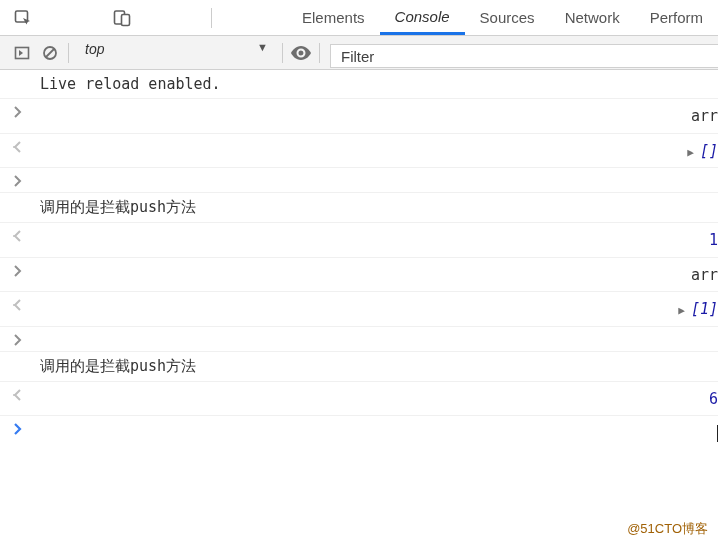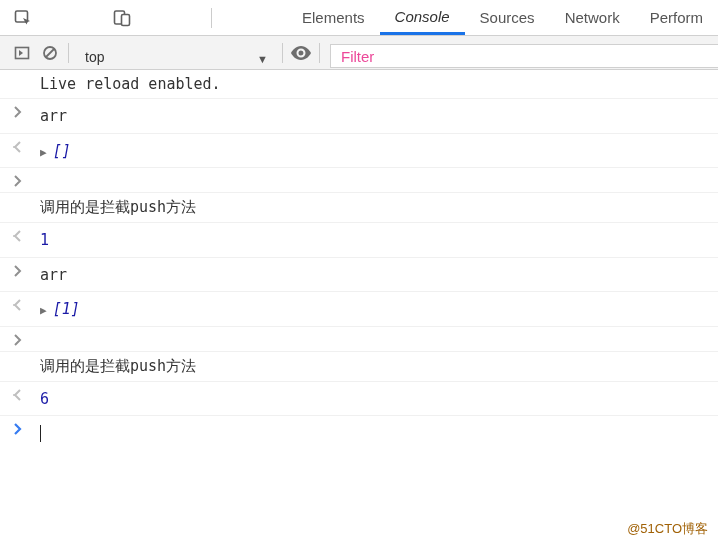--- a/index.html
+++ b/index.html
@@ -6,25 +6,25 @@
   body { font-family: -apple-system, "Segoe UI", Arial, sans-serif; font-size: 13px; color: #333; background: #fff; width: 718px; height: 544px; overflow: hidden; position: relative; }
   .tabbar { display: flex; align-items: center; height: 36px; border-bottom: 1px solid #d0d0d0; padding-left: 8px; justify-content: space-between; }
   .tabbar .icon-btn { width: 30px; height: 36px; display: flex; align-items: center; justify-content: center; color: #606060; }
   .tabbar .vsep { width: 1px; height: 20px; background: #ccc; margin: 0 6px; }
   .tabs { display: flex; height: 100%; }
   .tab { padding: 0 15px; display: flex; align-items: center; color: #555; font-size: 15px; cursor: pointer; }
   .tab.active { color: #333; border-bottom: 3px solid #1a73e8; font-style: italic; }
   .toolbar { display: flex; align-items: center; height: 34px; border-bottom: 1px solid #d0d0d0; padding-left: 8px; background: #f3f3f3; }
   .toolbar .icon-btn { width: 28px; height: 34px; display: flex; align-items: center; justify-content: center; color: #6e6e6e; }
   .toolbar .vsep { width: 1px; height: 20px; background: #ccc; margin: 0 4px; }
-  .context { display: flex; align-items: flex-end; height: 24px; padding: 0 10px 0 12px; font-size: 14px; color: #333; min-width: 205px; justify-content: space-between; }
+  .context { display: flex; align-items: flex-start; height: 24px; padding: 0 10px 0 12px; font-size: 14px; color: #333; min-width: 205px; justify-content: space-between; font-style: italic; }
   .context .tri { color: #555; font-size: 11px; }
-  .filter { flex: 1; height: 24px; border: 1px solid #d0d0d0; background: #fff; margin-left: 6px; padding: 0 10px; display: flex; align-items: center; color: #ec4899; font-size: 15px; border-right: none; margin-top: 7px; }
+  .filter { flex: 1; height: 24px; border: 1px solid #d0d0d0; background: #fff; margin-left: 6px; padding: 0 10px; display: flex; align-items: center; color: #404040; font-size: 15px; border-right: none; margin-top: 7px; }
   .console { font-family: Menlo, Consolas, monospace; font-size: 15px; }
-  .row { display: flex; align-items: flex-start; min-height: 24px; padding: 5px 0 5px 6px; border-bottom: 1px solid #f0f0f0; }
+  .row { display: flex; align-items: flex-start; min-height: 24px; padding: 5px 0 5px 6px; border-bottom: 1px solid #f0f0f0; text-align: right; }
   .row.nomark { padding-left: 40px; }
   .gutter { width: 24px; flex-shrink: 0; display: flex; justify-content: center; padding-top: 2px; }
   .content { flex: 1; padding-left: 10px; padding-top: 1px; line-height: 1.5; }
   .kw-num { color: #1a1aa6; }
   .arr-lit { color: #1a1aa6; font-style: italic; }
   .disclosure { color: #727272; margin-right: 6px; font-size: 11px; display: inline-block; }
   .prompt-in svg { stroke: #909090; }
   .prompt-out svg { stroke: #bfbfbf; }
   .prompt-active svg { stroke: #367cf1; }
   .cursor { display: inline-block; width: 1px; height: 17px; background: #222; vertical-align: middle; }

